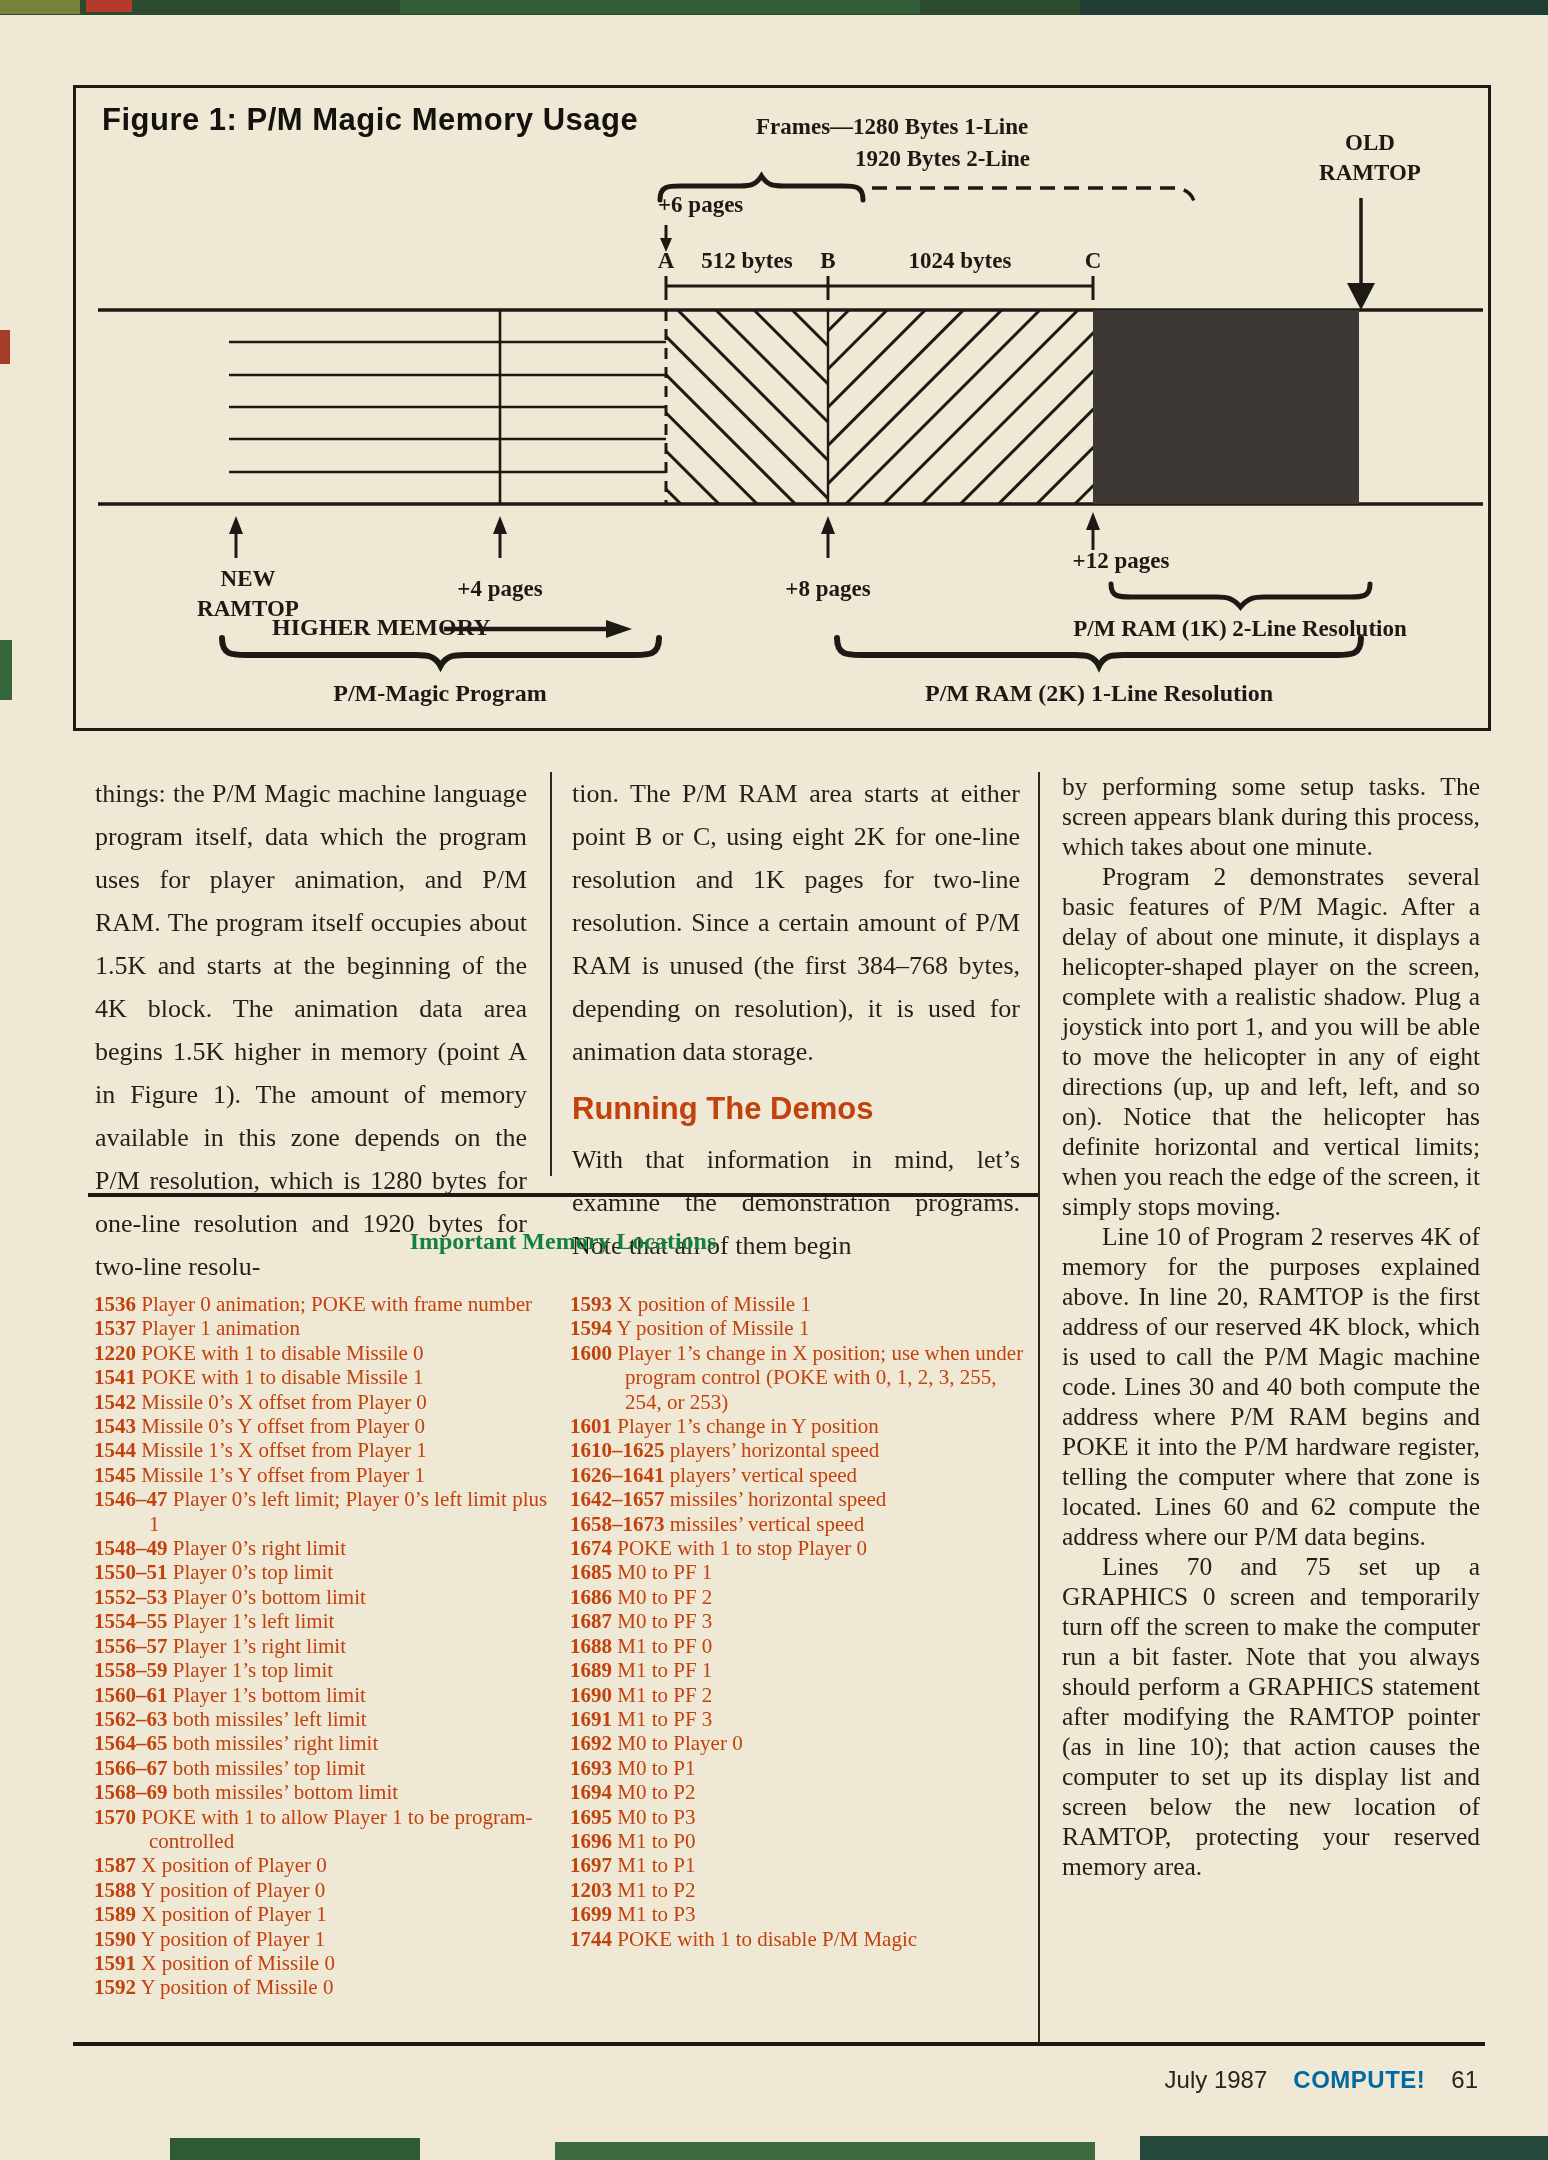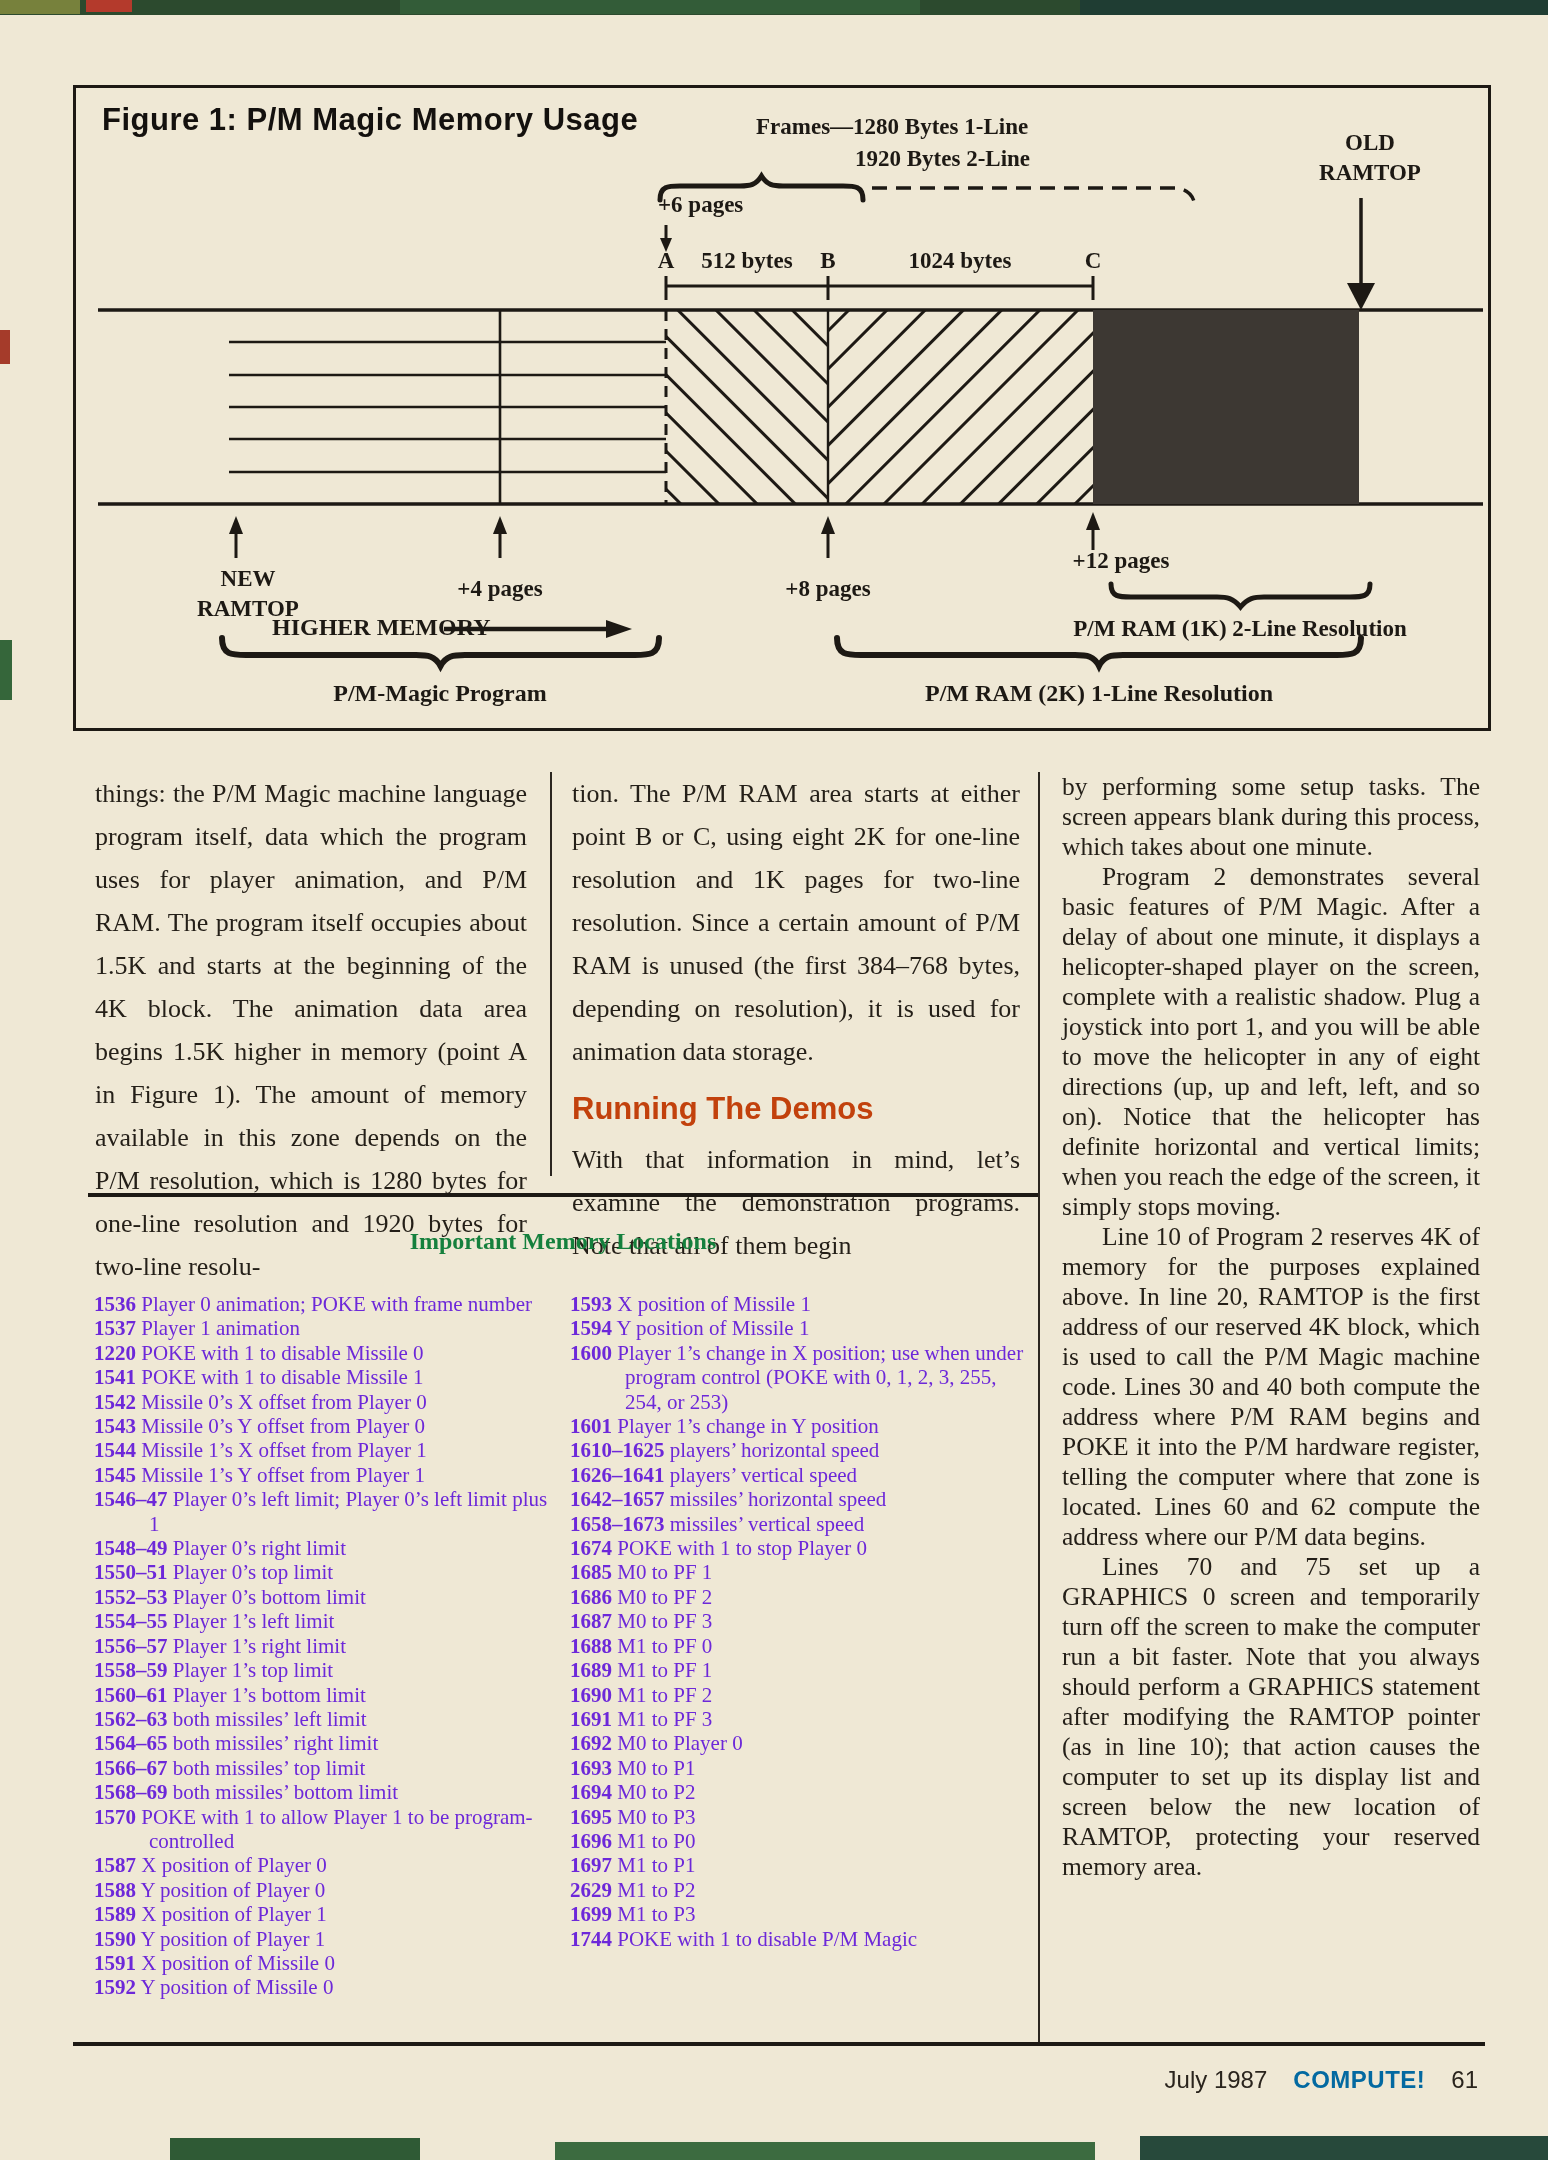--- a/index.html
+++ b/index.html
@@ -23,21 +23,21 @@
   .col p.ind{text-indent:40px;}
   .col3{font-size:25.5px;line-height:30px;}
   .subhead{font-family:"Liberation Sans",sans-serif;font-weight:700;font-size:31px;
            margin:14px 0 8px 0;color:#c2410c;text-align:left;}
   .vrule{position:absolute;width:2px;background:#2b2620;}
   .hrule{position:absolute;background:#1d1914;}
   
   .mem-table{position:absolute;left:88px;top:1212px;width:950px;}
   .mem-title{text-align:center;font-weight:bold;font-size:24px;margin:16px 0 37px 0;color:#15803d;}
   .mem-cols{position:relative;width:100%;}
-  .mem-col{position:absolute;top:0;width:458px;font-size:21px;line-height:24.4px;color:#6d28d9;}
+  .mem-col{position:absolute;top:0;width:458px;font-size:21px;line-height:24.4px;color:#c2410c;}
   .mem-col.left{left:6px;}
   .mem-col.right{left:482px;}
   .mem-entry{padding-left:55px;text-indent:-55px;}
   .mem-loc{font-weight:bold;}
   
   .footer{position:absolute;top:2066px;right:70px;display:flex;gap:26px;align-items:baseline;
           font-family:"Liberation Sans",sans-serif;font-size:24px;color:#2a241d;}
   .footer .mag{font-weight:700;letter-spacing:.5px;color:#0369a1;}
 </style>
 </head>
@@ -223,21 +223,21 @@
           <div class="mem-entry"><span class="mem-loc">1688</span> <span>M1 to PF 0</span></div>
           <div class="mem-entry"><span class="mem-loc">1689</span> <span>M1 to PF 1</span></div>
           <div class="mem-entry"><span class="mem-loc">1690</span> <span>M1 to PF 2</span></div>
           <div class="mem-entry"><span class="mem-loc">1691</span> <span>M1 to PF 3</span></div>
           <div class="mem-entry"><span class="mem-loc">1692</span> <span>M0 to Player 0</span></div>
           <div class="mem-entry"><span class="mem-loc">1693</span> <span>M0 to P1</span></div>
           <div class="mem-entry"><span class="mem-loc">1694</span> <span>M0 to P2</span></div>
           <div class="mem-entry"><span class="mem-loc">1695</span> <span>M0 to P3</span></div>
           <div class="mem-entry"><span class="mem-loc">1696</span> <span>M1 to P0</span></div>
           <div class="mem-entry"><span class="mem-loc">1697</span> <span>M1 to P1</span></div>
-          <div class="mem-entry"><span class="mem-loc">2629</span> <span>M1 to P2</span></div>
+          <div class="mem-entry"><span class="mem-loc">1203</span> <span>M1 to P2</span></div>
           <div class="mem-entry"><span class="mem-loc">1699</span> <span>M1 to P3</span></div>
           <div class="mem-entry"><span class="mem-loc">1744</span> <span>POKE with 1 to disable P/M Magic</span></div>
         </div>
     </div>
   </div>
 
   <div class="hrule" style="left:73px;top:2042px;width:1412px;height:4px;"></div>
 
   <div class="footer">
     <span>July 1987</span>

